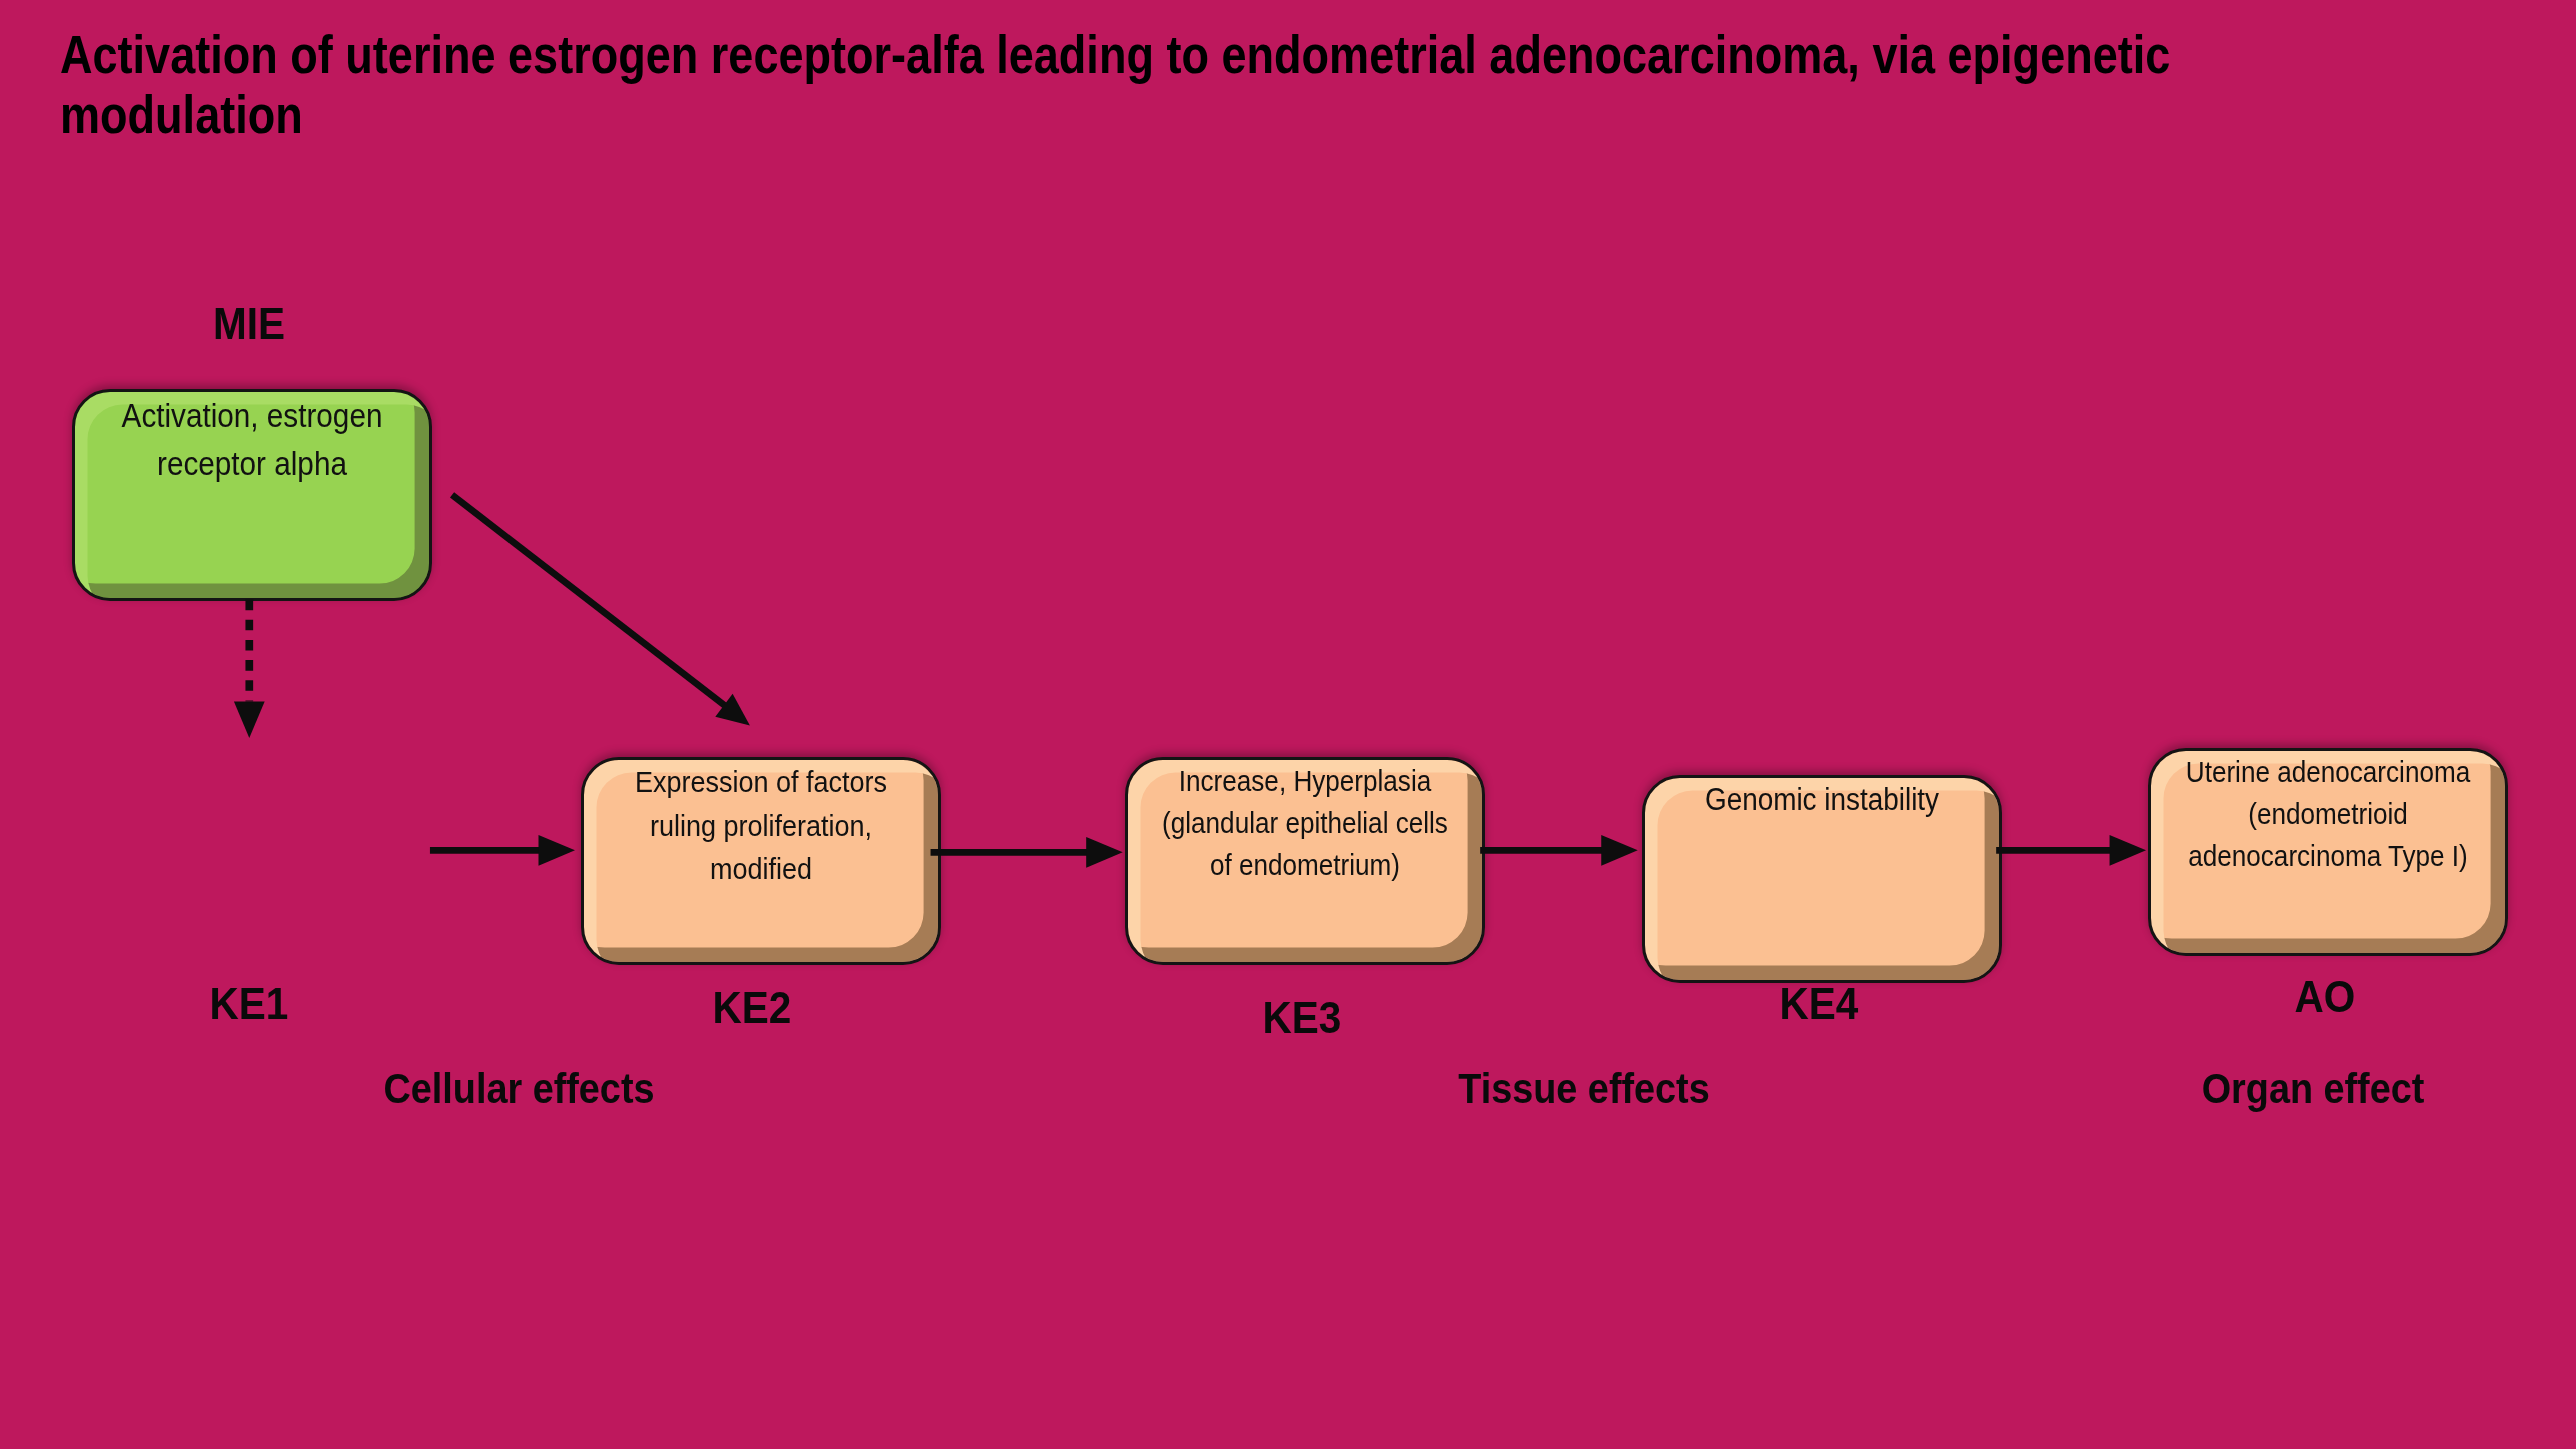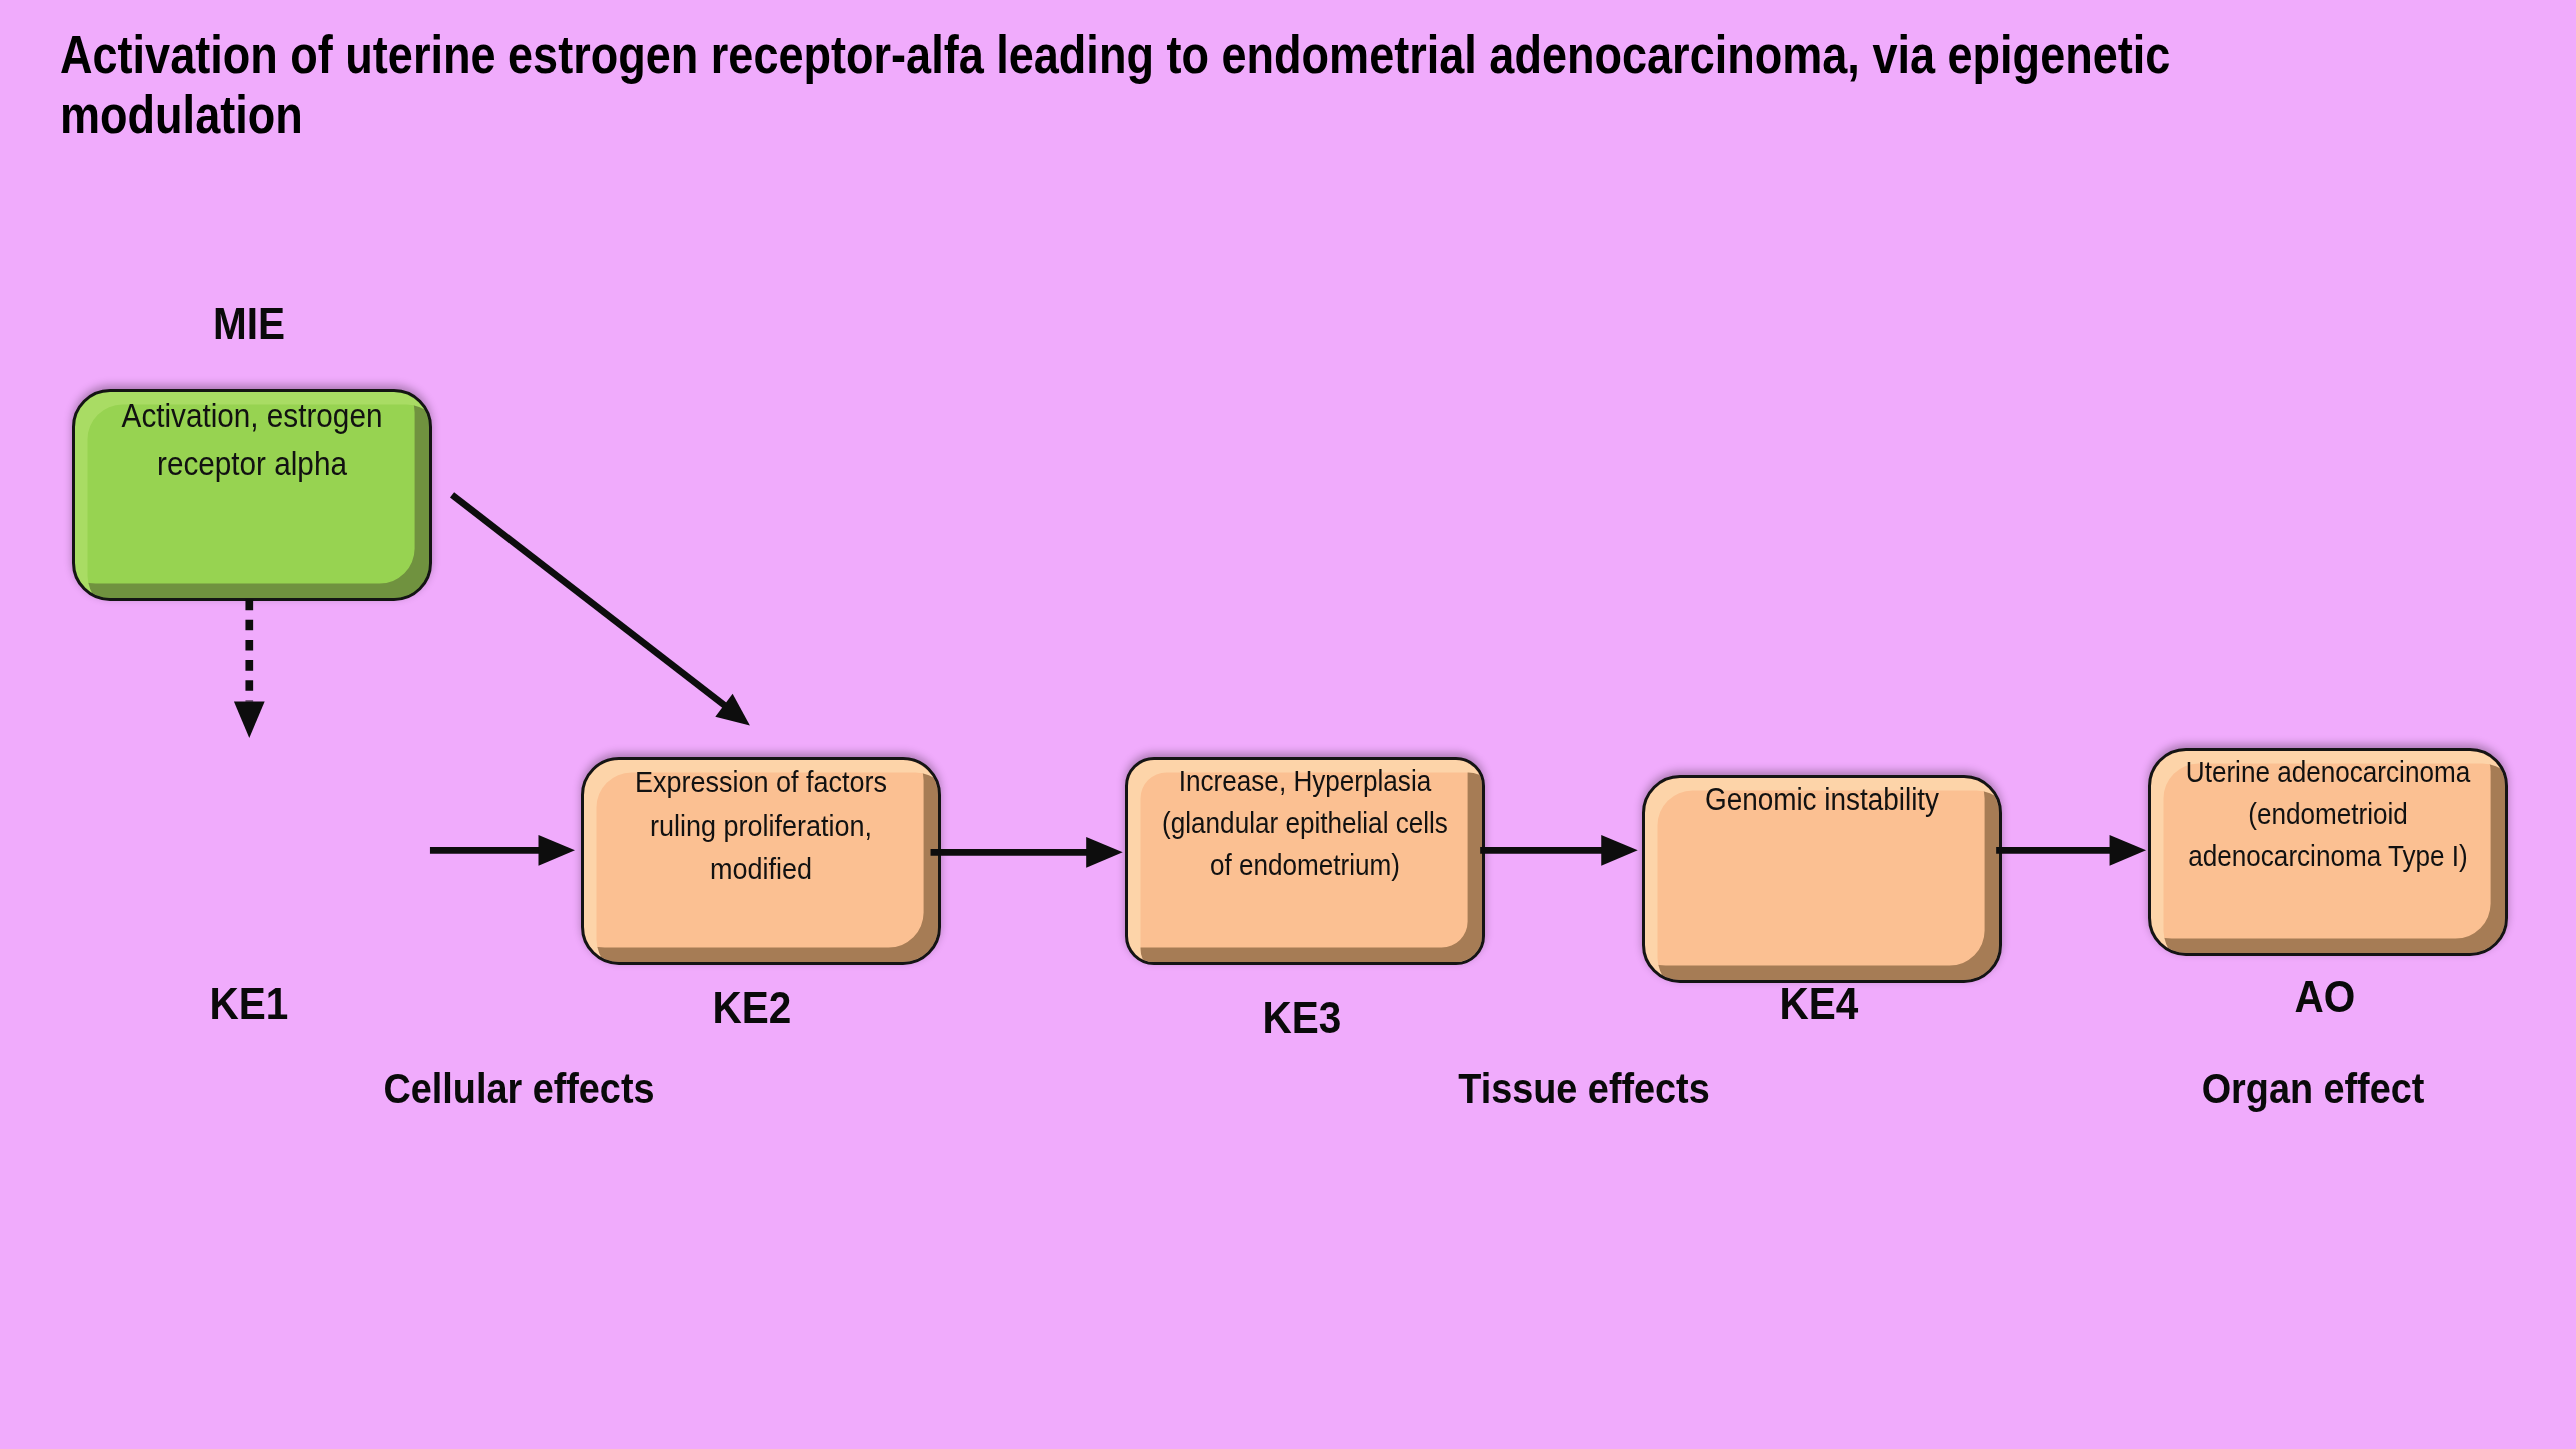--- a/index.html
+++ b/index.html
@@ -1,19 +1,19 @@
 <!DOCTYPE html>
 <html><head>
 <meta charset="utf-8">
 <style>
   html,body{margin:0;padding:0;background:#ffffff;}
   .canvas{
     position:relative;
     width:2576px;height:1449px;
-    background:#f0abfc;
+    background:#be185d;
     font-family:"Liberation Sans", sans-serif;
     color:#111;
     overflow:hidden;
   }
   .page-title{
     position:absolute;
     left:60px;top:25px;
     width:2595px;
     font-size:53px;
     font-weight:bold;
@@ -100,21 +100,21 @@
 
   <div class="node orange" style="left:553px;top:757px;margin-left:28px;">
     <div class="box-text fs31">
       <span>Expression of factors</span>
       <span>ruling proliferation,</span>
       <span>modified</span>
     </div>
   </div>
   <div class="tag" style="left:575px;top:982px;">KE2</div>
 
-  <div class="node orange" style="left:1125px;top:757px;border-radius:29px;">
+  <div class="node orange" style="left:1125px;top:757px;">
     <div class="box-text fs30">
       <span>Increase, Hyperplasia</span>
       <span>(glandular epithelial cells</span>
       <span>of endometrium)</span>
     </div>
   </div>
   <div class="tag" style="left:1125px;top:992px;">KE3</div>
 
   <div class="node orange" style="left:1642px;top:748px;margin-top:27px;">
     <div class="box-text fs32">

